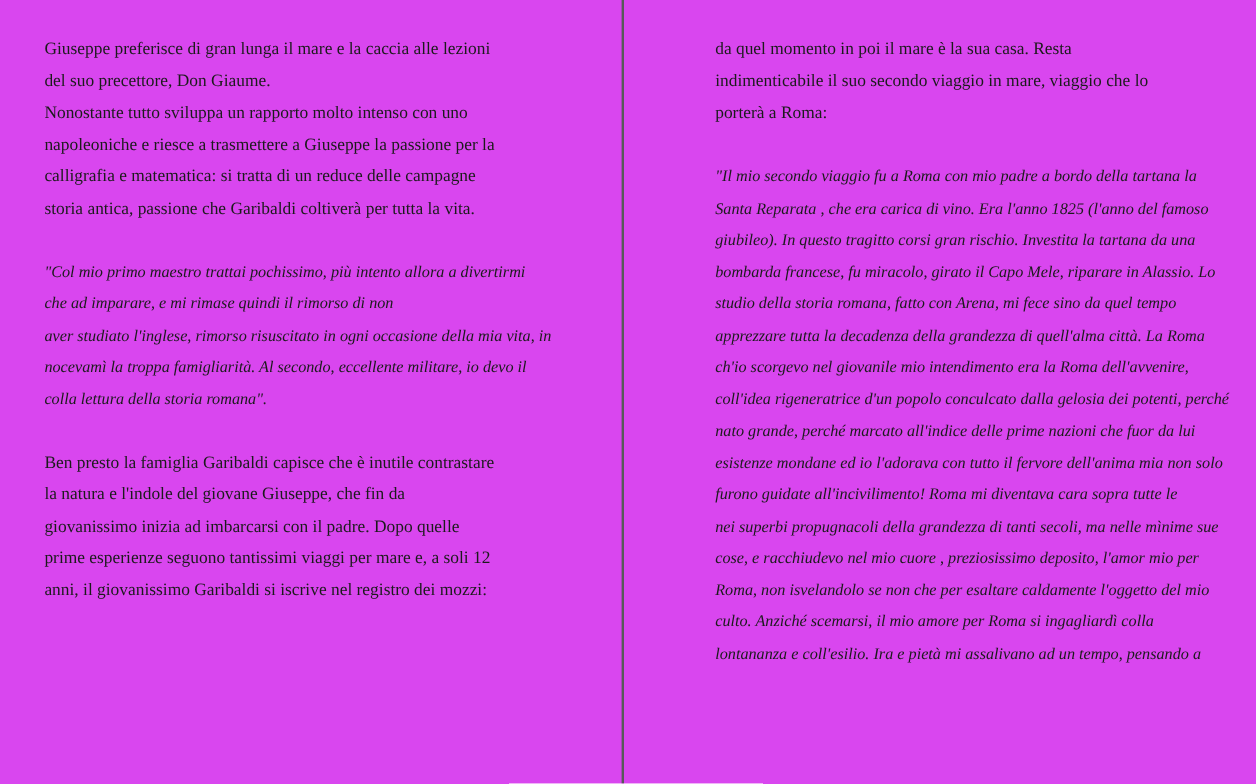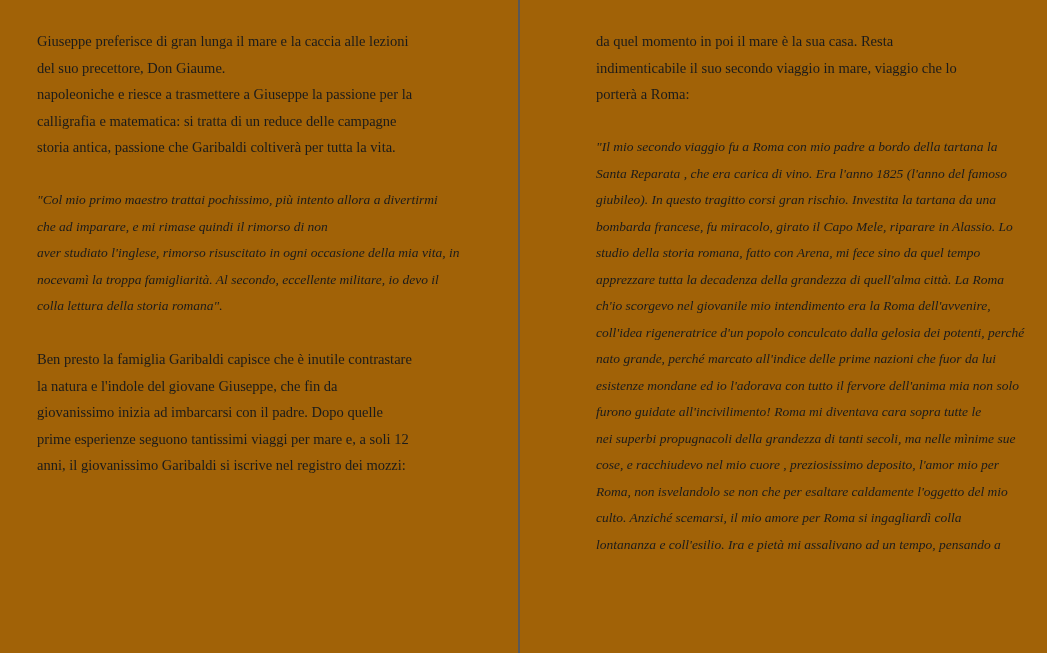--- a/index.html
+++ b/index.html
@@ -11,21 +11,21 @@
     width: 1047px;
     height: 653px;
     position: relative;
     overflow: hidden;
     font-family: "Liberation Serif", "DejaVu Serif", serif;
     color: #1b1b1b;
   }
   .page-spread {
     position: absolute;
     inset: 0;
-    background: #a16207;
+    background: #d946ef;
   }
   .column {
     position: absolute;
     top: 28px;
   }
   .column-left {
     left: 37px;
     width: 470px;
   }
   .column-right {
@@ -59,20 +59,21 @@
   }
 </style>
 </head>
 <body style="background: rgb(255, 255, 255); color: rgb(27, 27, 27);">
 
 <div class="page-spread">
   <div class="column column-left" id="col-left">
       <div class="para regular">
         <div class="line">Giuseppe preferisce di gran lunga il mare e la caccia alle lezioni</div>
         <div class="line">del suo precettore, Don Giaume.</div>
+        <div class="line">Nonostante tutto sviluppa un rapporto molto intenso con uno</div>
         <div class="line">napoleoniche e riesce a trasmettere a Giuseppe la passione per la</div>
         <div class="line">calligrafia e matematica: si tratta di un reduce delle campagne</div>
         <div class="line">storia antica, passione che Garibaldi coltiverà per tutta la vita.</div>
       </div>
       <div class="para italic">
         <div class="line">"Col mio primo maestro trattai pochissimo, più intento allora a divertirmi</div>
         <div class="line">che ad imparare, e mi rimase quindi il rimorso di non</div>
         <div class="line">aver studiato l'inglese, rimorso risuscitato in ogni occasione della mia vita, in</div>
         <div class="line">nocevamì la troppa famigliarità. Al secondo, eccellente militare, io devo il</div>
         <div class="line">colla lettura della storia romana".</div>

